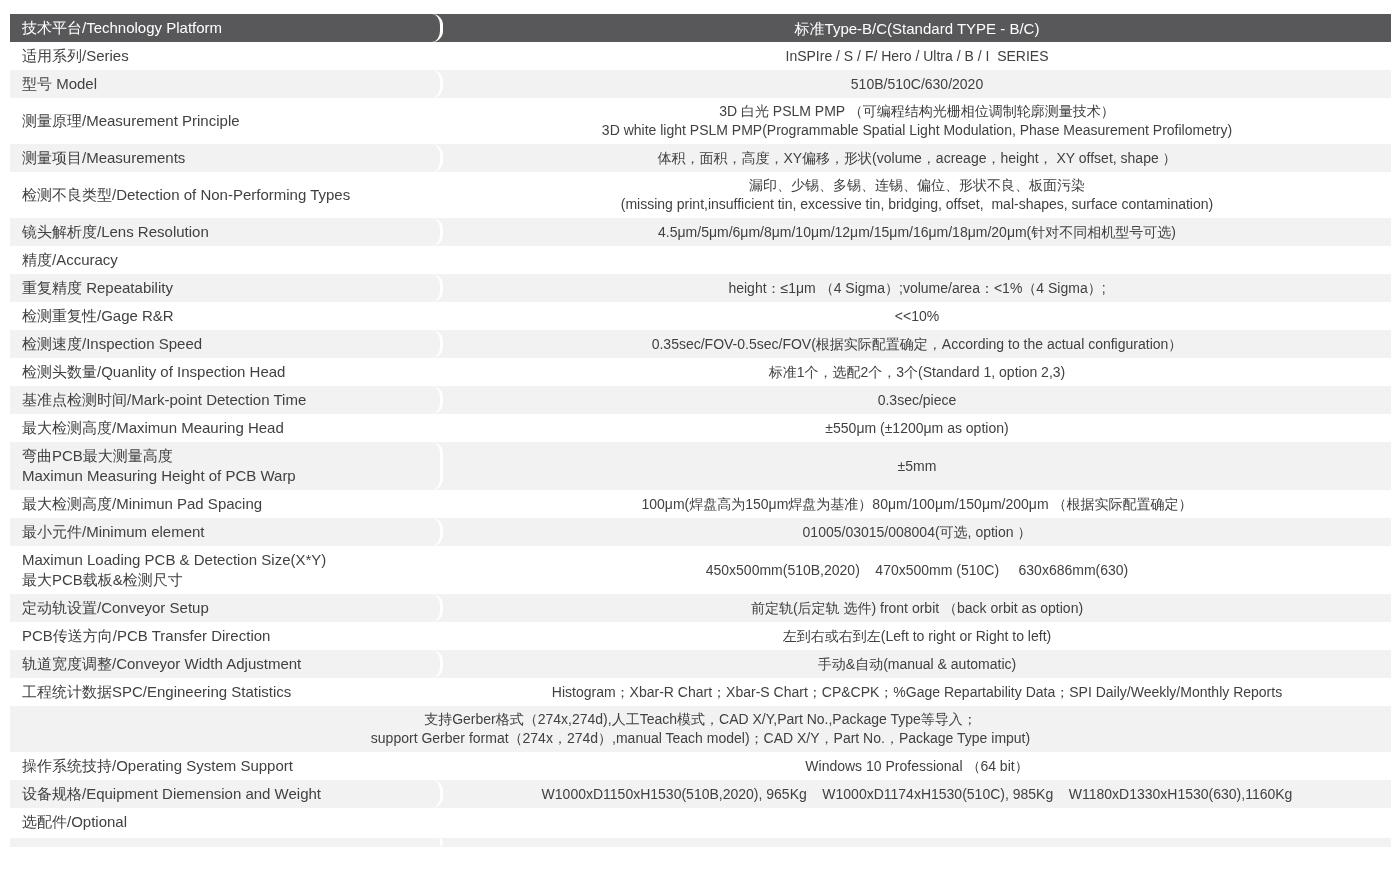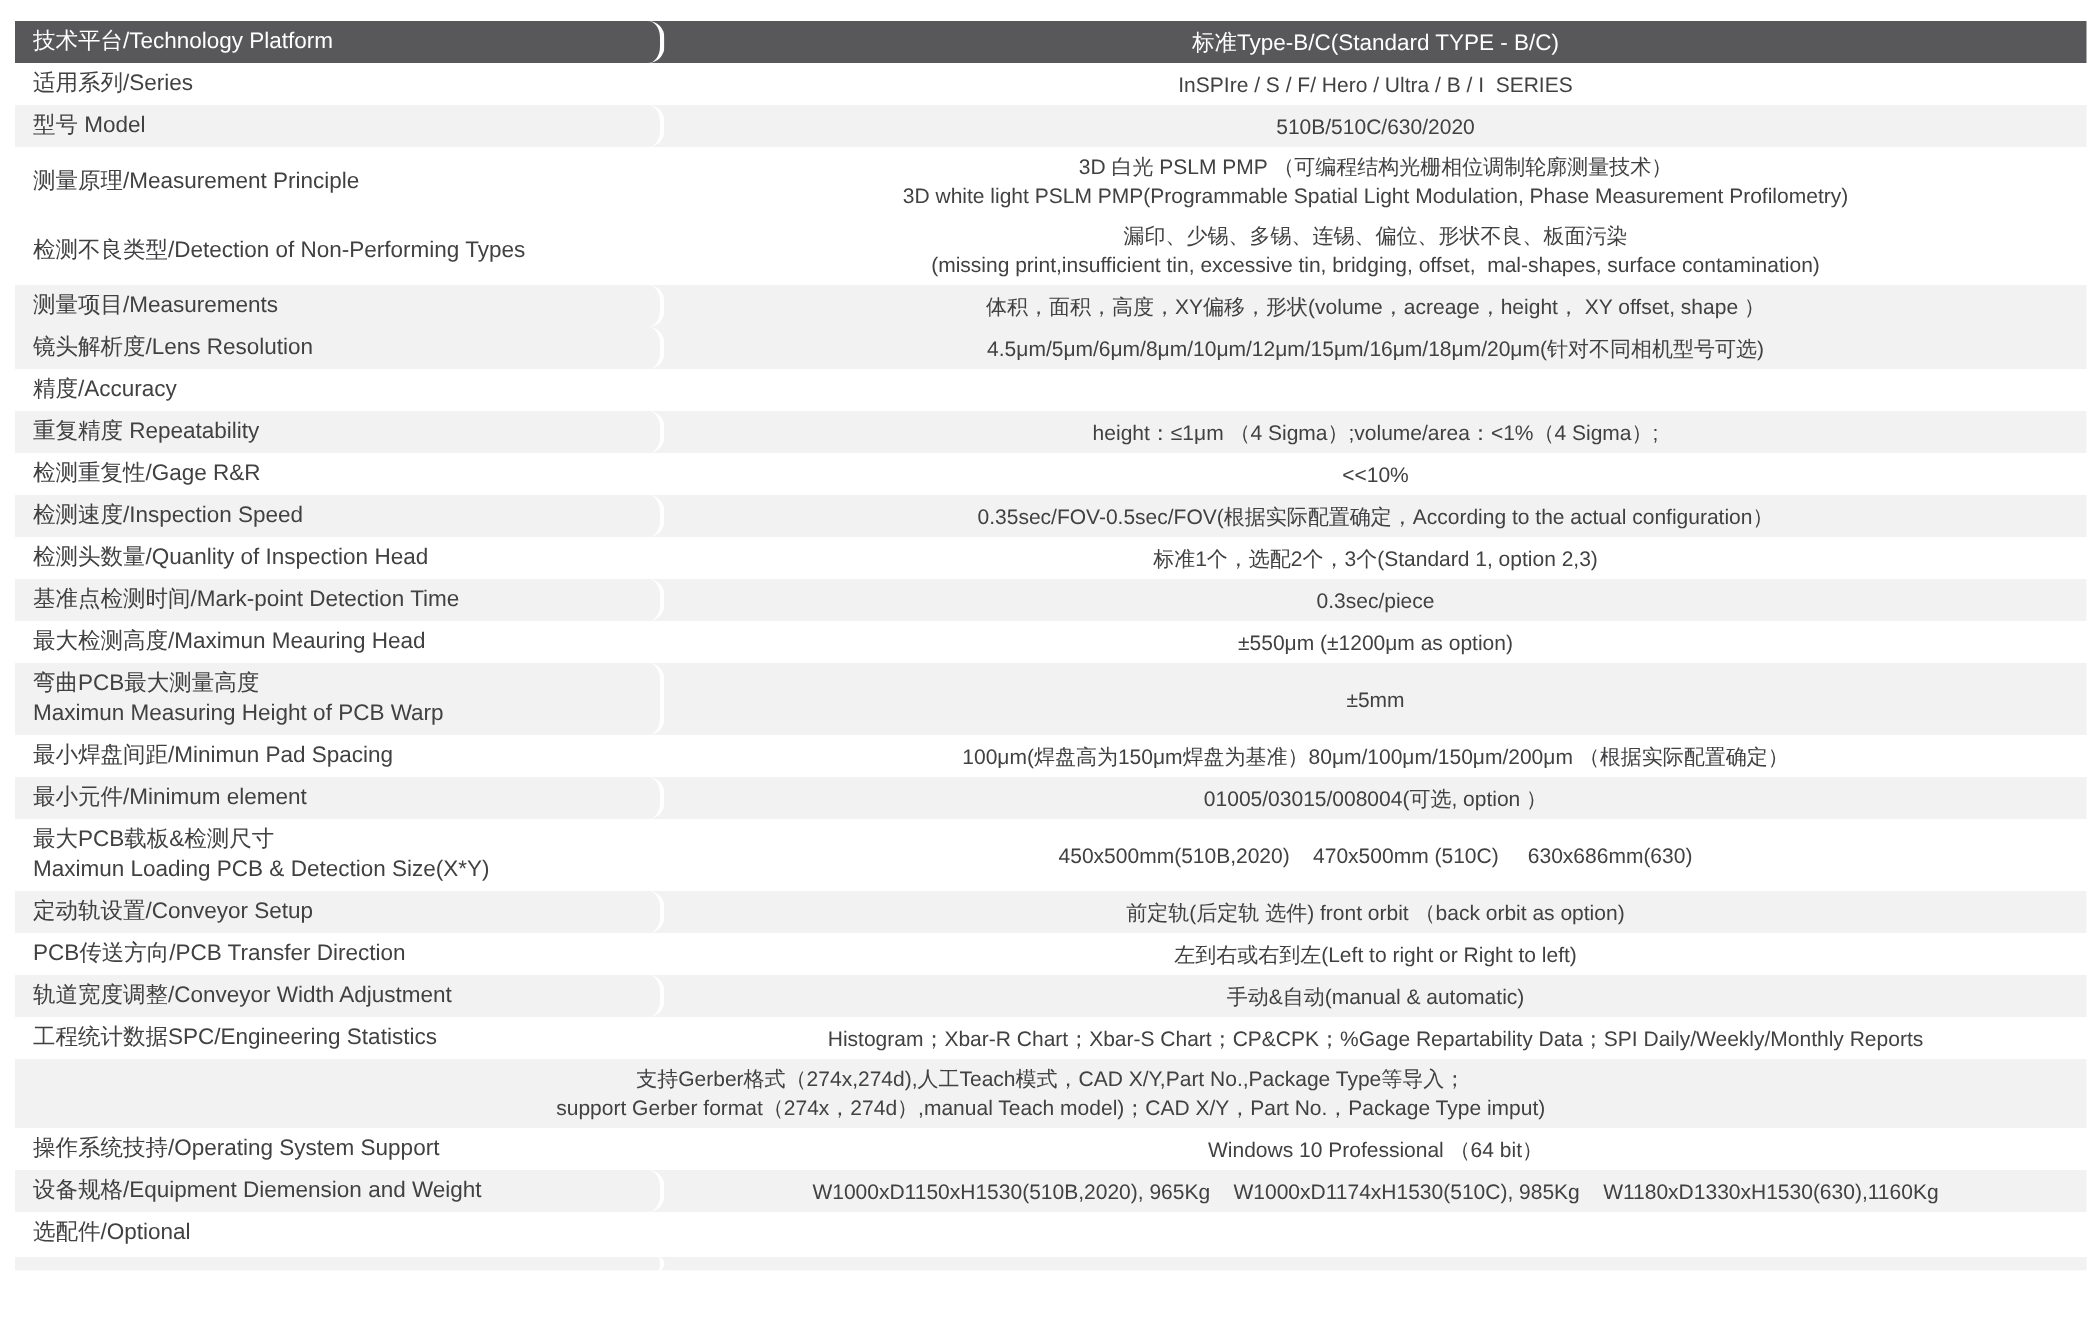--- a/index.html
+++ b/index.html
@@ -97,41 +97,41 @@
   <div class="row">
     <div class="label-cell">
           <div>测量原理/Measurement Principle</div>
         </div>
     <div class="value-cell">
           <div>3D 白光 PSLM PMP （可编程结构光栅相位调制轮廓测量技术）</div>
           <div>3D white light PSLM PMP(Programmable Spatial Light Modulation, Phase Measurement Profilometry)</div>
         </div>
   </div>
 
+  <div class="row gray">
+    <div class="label-cell">
+          <div>测量项目/Measurements</div>
+        </div>
+    <div class="value-cell">
+          <div>体积，面积，高度，XY偏移，形状(volume，acreage，height， XY offset, shape ）</div>
+        </div>
+  </div>
+
   <div class="row">
     <div class="label-cell">
           <div>检测不良类型/Detection of Non-Performing Types</div>
         </div>
     <div class="value-cell">
           <div>漏印、少锡、多锡、连锡、偏位、形状不良、板面污染</div>
           <div>(missing print,insufficient tin, excessive tin, bridging, offset,  mal-shapes, surface contamination)</div>
         </div>
   </div>
 
   <div class="row gray">
     <div class="label-cell">
-          <div>测量项目/Measurements</div>
-        </div>
-    <div class="value-cell">
-          <div>体积，面积，高度，XY偏移，形状(volume，acreage，height， XY offset, shape ）</div>
-        </div>
-  </div>
-
-  <div class="row gray">
-    <div class="label-cell">
           <div>镜头解析度/Lens Resolution</div>
         </div>
     <div class="value-cell">
           <div>4.5μm/5μm/6μm/8μm/10μm/12μm/15μm/16μm/18μm/20μm(针对不同相机型号可选)</div>
         </div>
   </div>
 
   <div class="row">
     <div class="label-cell">
           <div>精度/Accuracy</div>
@@ -197,40 +197,40 @@
           <div>弯曲PCB最大测量高度</div>
           <div>Maximun Measuring Height of PCB Warp</div>
         </div>
     <div class="value-cell">
           <div>±5mm</div>
         </div>
   </div>
 
   <div class="row">
     <div class="label-cell">
-          <div>最小焊盘间距/Minimun Pad Spacing</div>
+          <div>最大检测高度/Minimun Pad Spacing</div>
         </div>
     <div class="value-cell">
           <div>100μm(焊盘高为150μm焊盘为基准）80μm/100μm/150μm/200μm （根据实际配置确定）</div>
         </div>
   </div>
 
   <div class="row gray">
     <div class="label-cell">
           <div>最小元件/Minimum element</div>
         </div>
     <div class="value-cell">
           <div>01005/03015/008004(可选, option ）</div>
         </div>
   </div>
 
   <div class="row">
     <div class="label-cell">
+          <div>Maximun Loading PCB &amp; Detection Size(X*Y)</div>
           <div>最大PCB载板&amp;检测尺寸</div>
-          <div>Maximun Loading PCB &amp; Detection Size(X*Y)</div>
         </div>
     <div class="value-cell">
           <div>450x500mm(510B,2020)    470x500mm (510C)     630x686mm(630)</div>
         </div>
   </div>
 
   <div class="row gray">
     <div class="label-cell">
           <div>定动轨设置/Conveyor Setup</div>
         </div>

